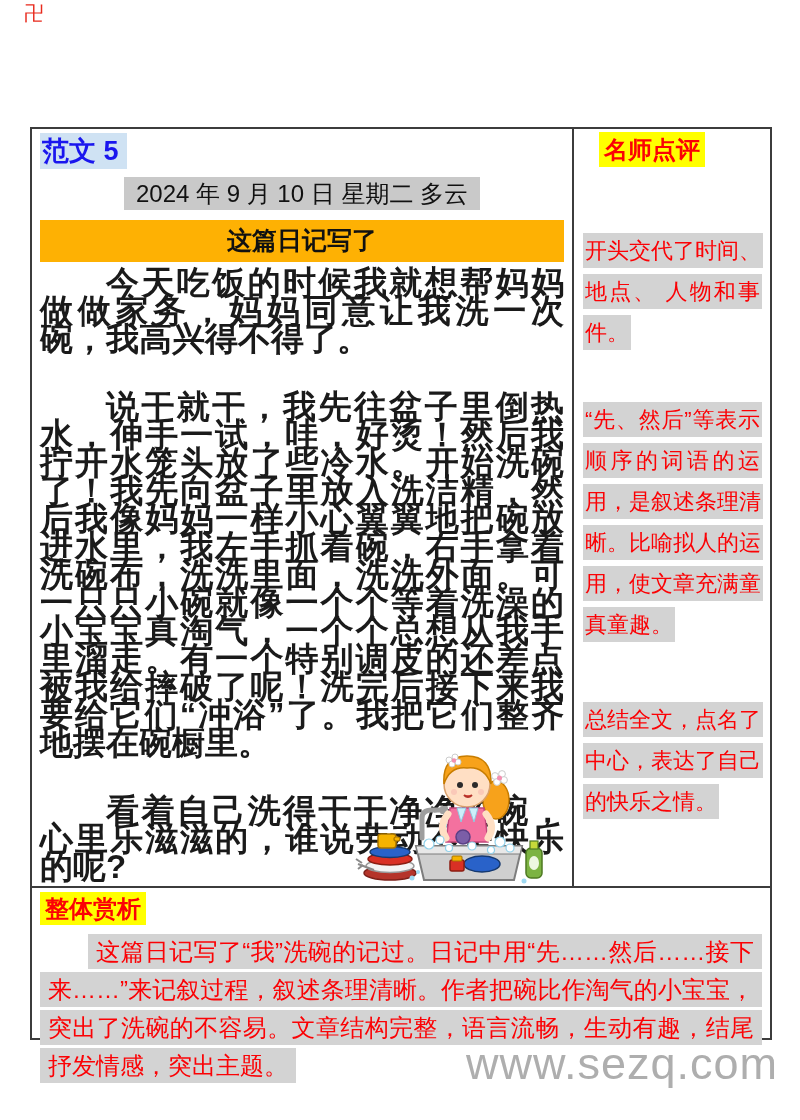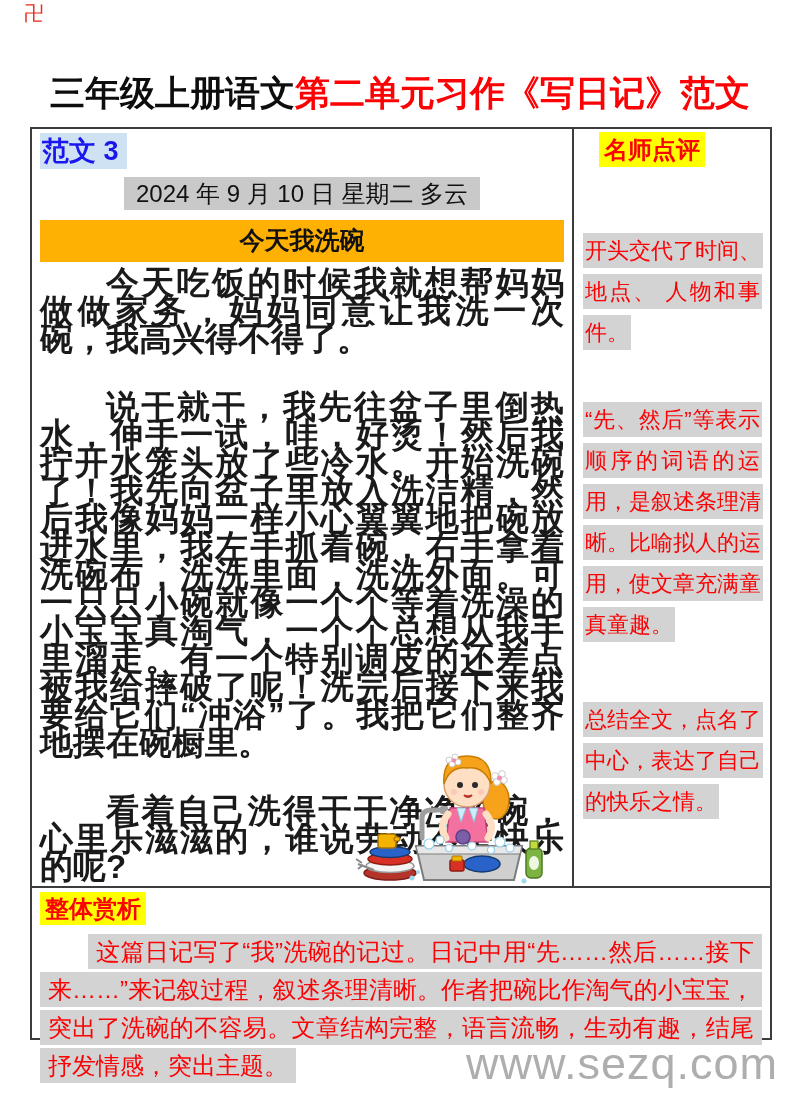--- a/index.html
+++ b/index.html
@@ -126,32 +126,31 @@
     white-space: nowrap;
   }
 </style>
 </head>
 <body>
 
 <div class="page">
 
   <div class="corner-mark">卍</div>
 
-  <h1 class="main-title"><span class="t-black">三年级上册语文</span><span class="t-red">第二单元习作《写日记》范文</span></h1>
 
   <div class="doc-table">
 
     <div class="row-top">
 
       <div class="essay-cell">
-        <div class="fanwen-label"><span class="hl">范文 3</span></div>
+        <div class="fanwen-label"><span class="hl">范文 5</span></div>
 
         <div class="date-line"><span class="hl">2024 年 9 月 10 日 星期二 多云</span></div>
 
-        <div class="essay-title-bar">今天我洗碗</div>
+        <div class="essay-title-bar">这篇日记写了</div>
 
         <div class="essay-body">
           <p class="essay-p">今天吃饭的时候我就想帮妈妈做做家务，妈妈同意让我洗一次碗，我高兴得不得了。</p>
           <p class="essay-p">说干就干，我先往盆子里倒热水，伸手一试，哇，好烫！然后我拧开水笼头放了些冷水。开始洗碗了！我先向盆子里放入洗洁精，然后我像妈妈一样小心翼翼地把碗放进水里，我左手抓着碗，右手拿着洗碗布，洗洗里面，洗洗外面。可一只只小碗就像一个个等着洗澡的小宝宝真淘气，一个个总想从我手里溜走。有一个特别调皮的还差点被我给摔破了呢！洗完后接下来我要给它们“冲浴”了。我把它们整齐地摆在碗橱里。</p>
           <p class="essay-p">看着自己洗得干干净净的碗，心里乐滋滋的，谁说劳动不是快乐的呢?</p>
         </div>
 
         <svg class="illustration" viewBox="0 0 200 142">
 
           <g>

